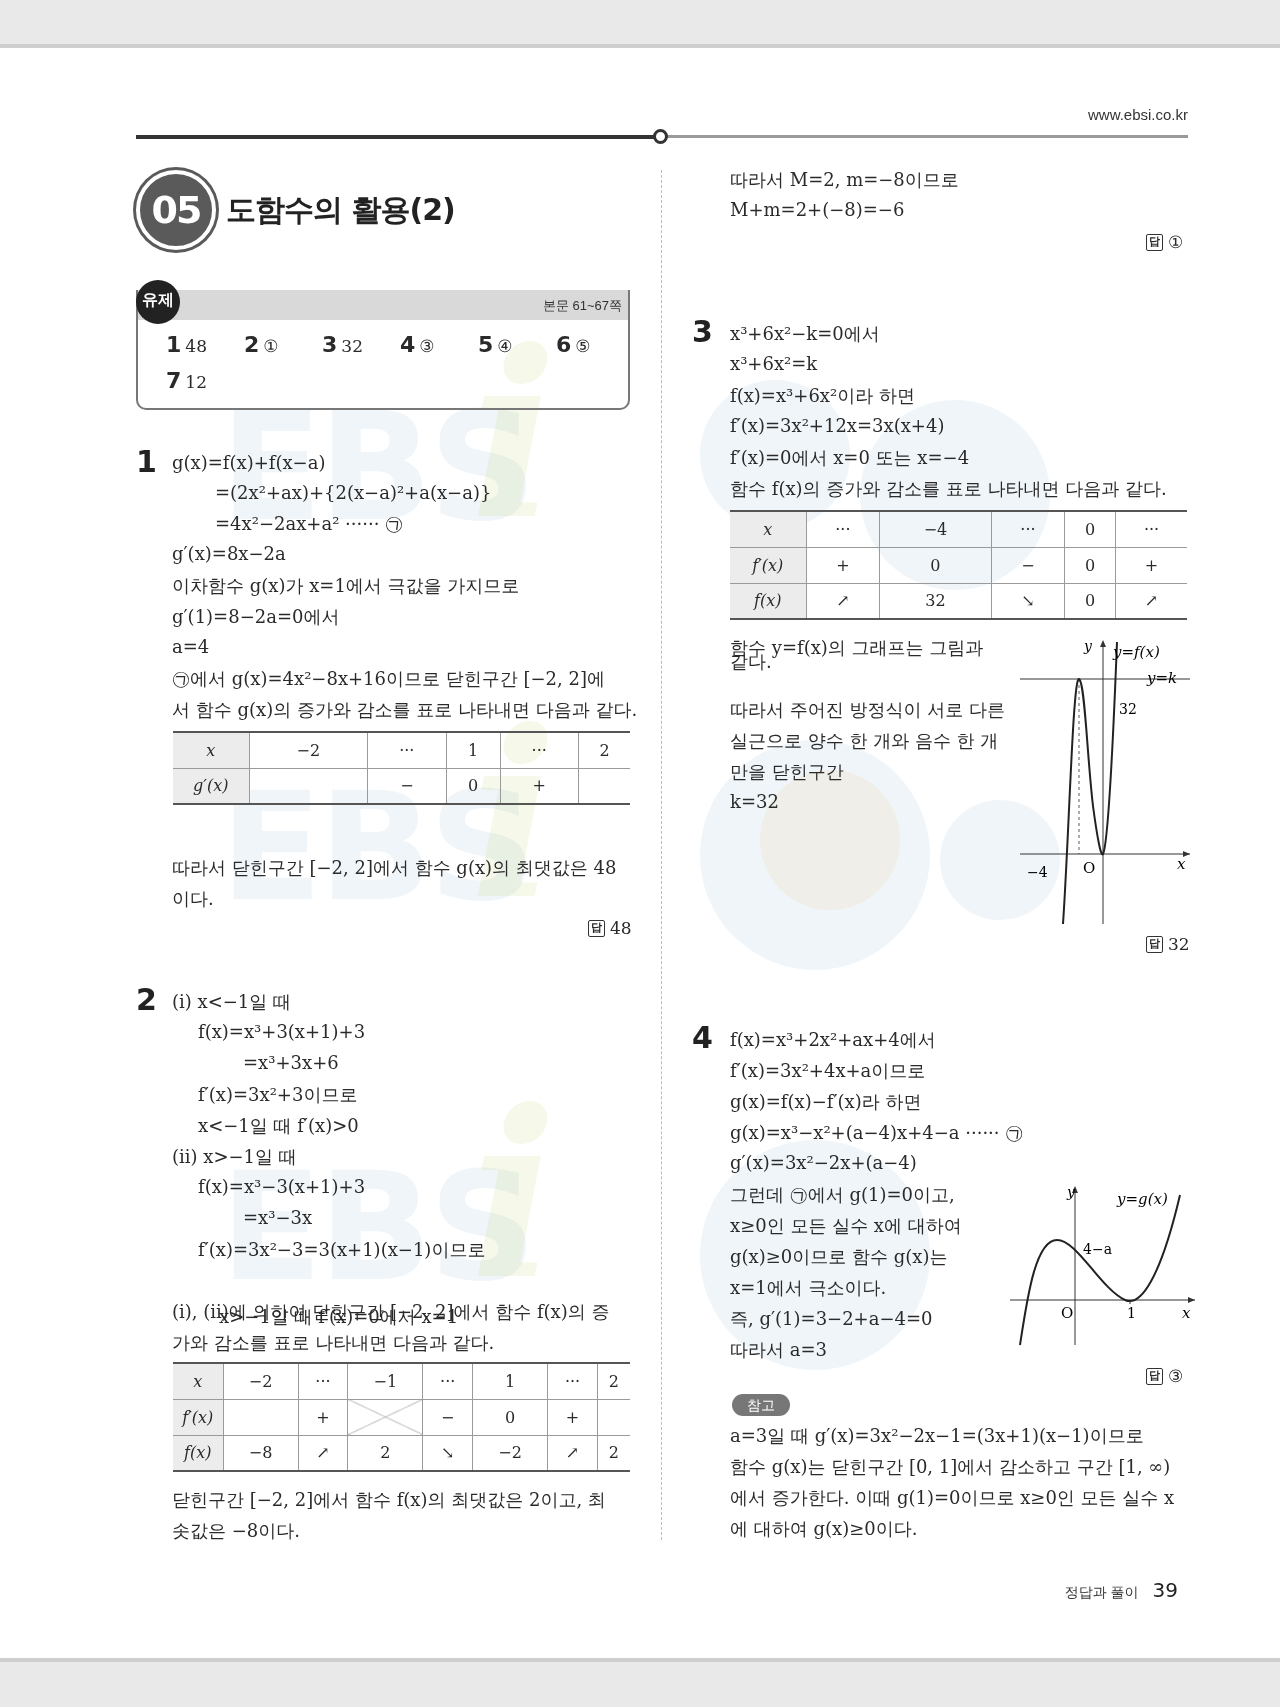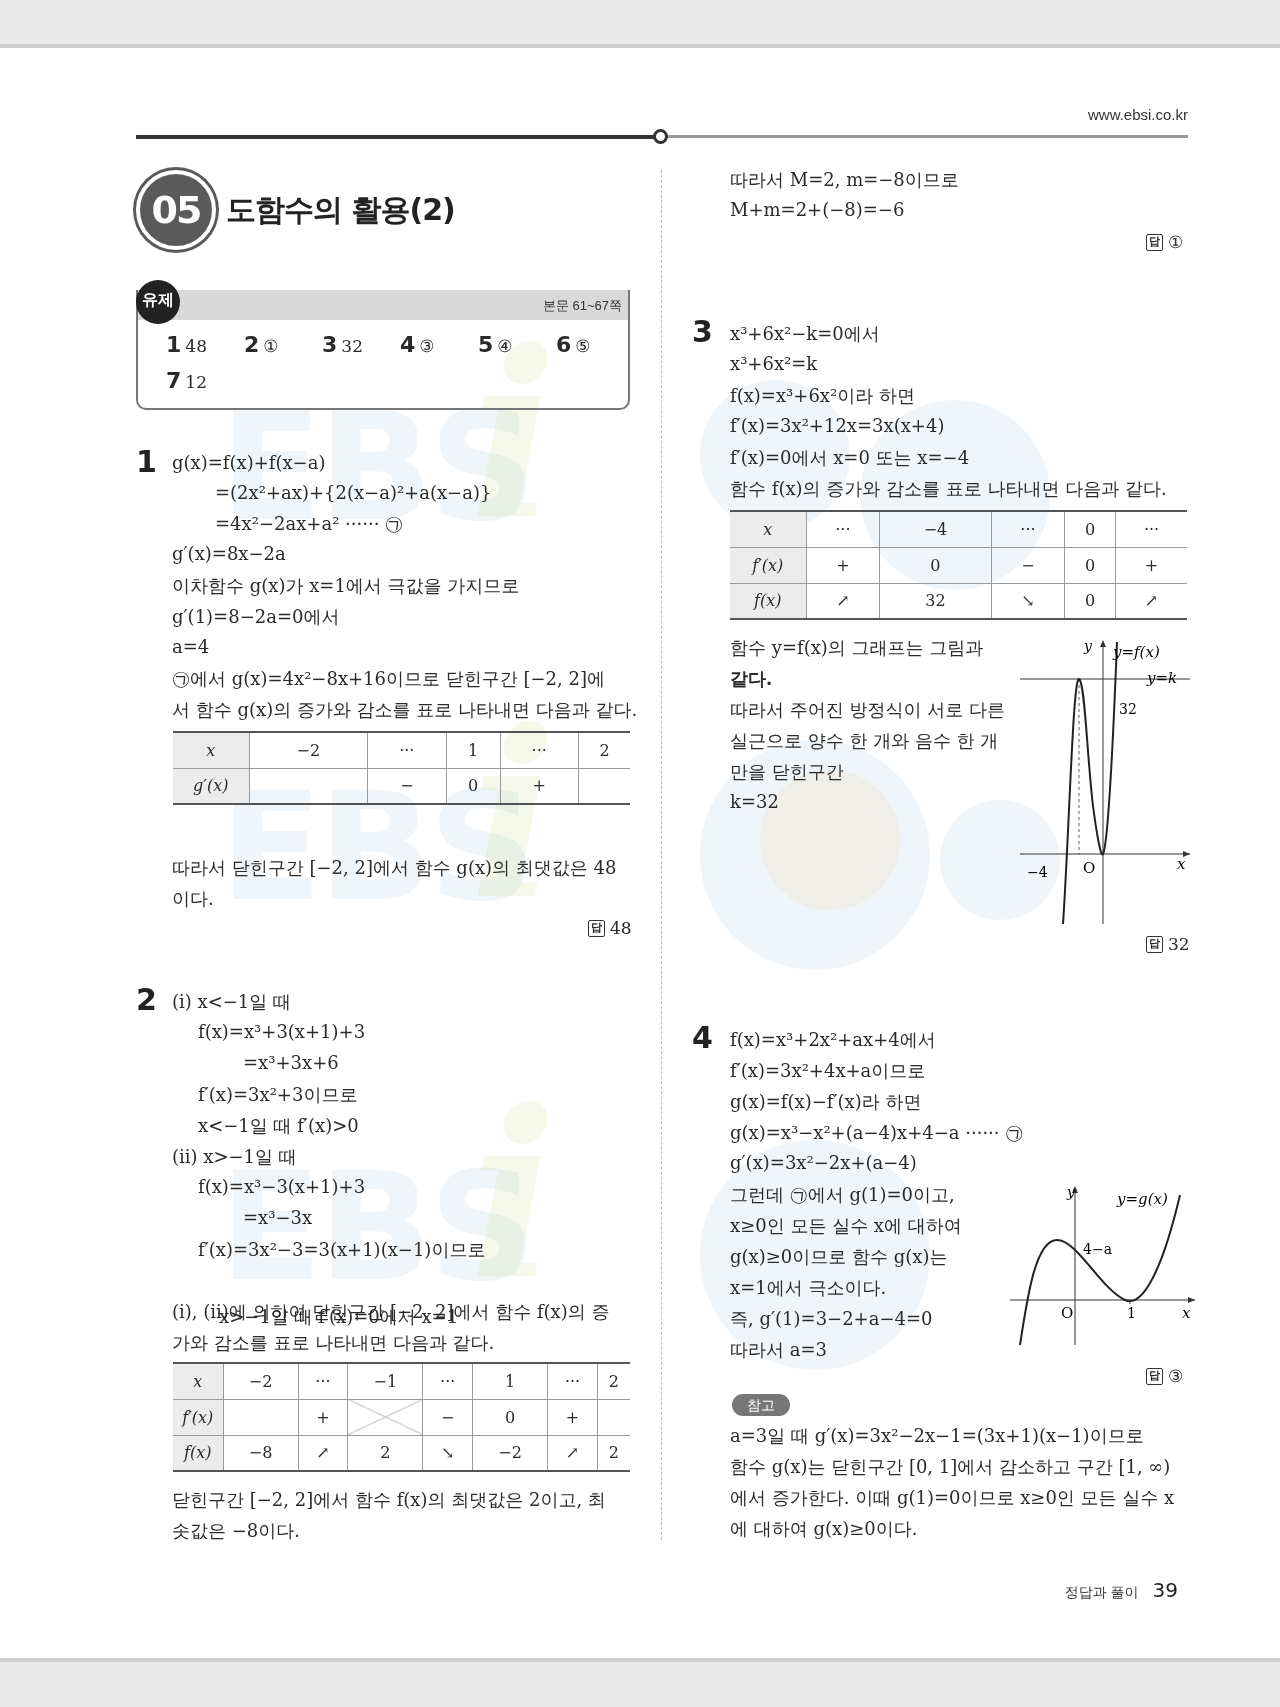--- a/index.html
+++ b/index.html
@@ -228,21 +228,21 @@
         <td>↗</td>
         <td>32</td>
         <td>↘</td>
         <td>0</td>
         <td>↗</td>
   </tr>
 </tbody>
   </table>
 
 <div class="ln" style="left:730px;top:636px;">함수 y=f(x)의 그래프는 그림과</div>
-<div class="ln" style="left:730px;top:667px;font-weight:bold;">같다.</div>
+<div class="ln" style="left:730px;top:650px;">같다.</div>
 <div class="ln" style="left:730px;top:698px;">따라서 주어진 방정식이 서로 다른</div>
 <div class="ln" style="left:730px;top:729px;">실근으로 양수 한 개와 음수 한 개</div>
 <div class="ln" style="left:730px;top:760px;">만을 닫힌구간</div>
 <div class="ln" style="left:730px;top:791px;">k=32</div>
 
 <svg style="position:absolute;left:1015px;top:636px;" width="180" height="290">
   <line x1="5" y1="218" x2="175" y2="218" stroke="#333" stroke-width="1"></line>
   <polygon points="175,218 168,215 168,221" fill="#333"></polygon>
   <line x1="88" y1="288" x2="88" y2="6" stroke="#333" stroke-width="1"></line>
   <polygon points="88,4 85,11 91,11" fill="#333"></polygon>

